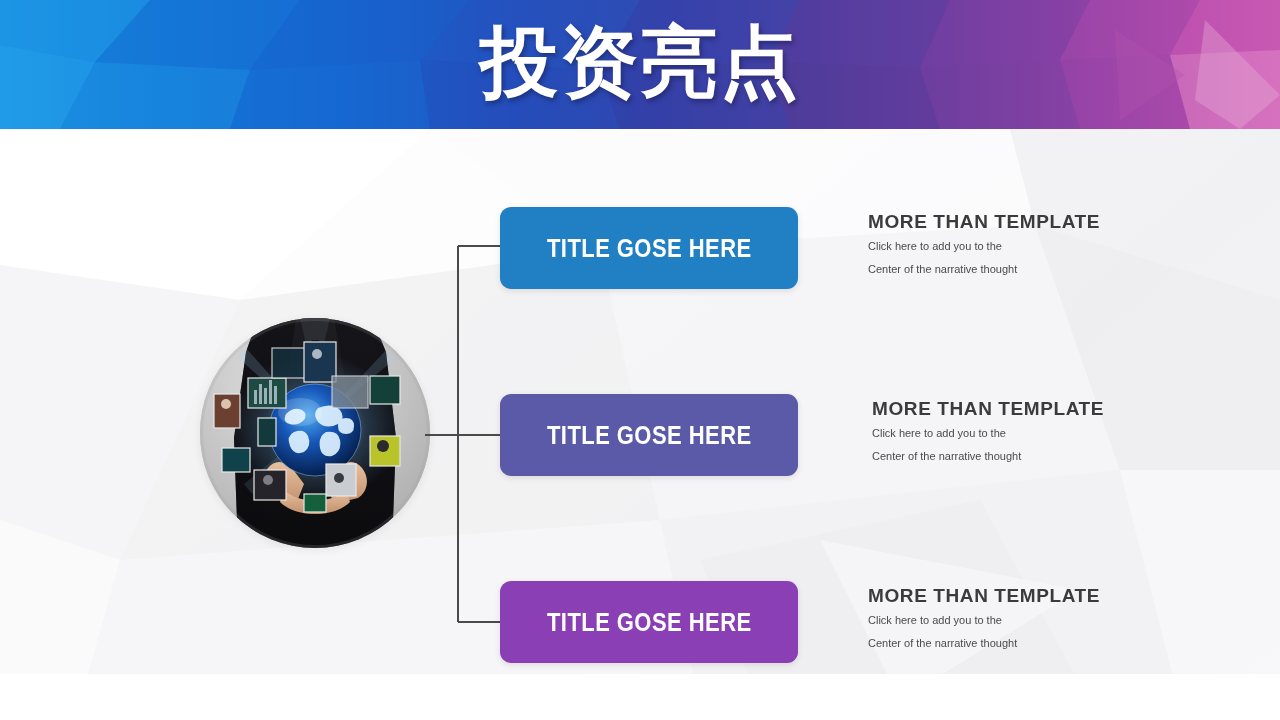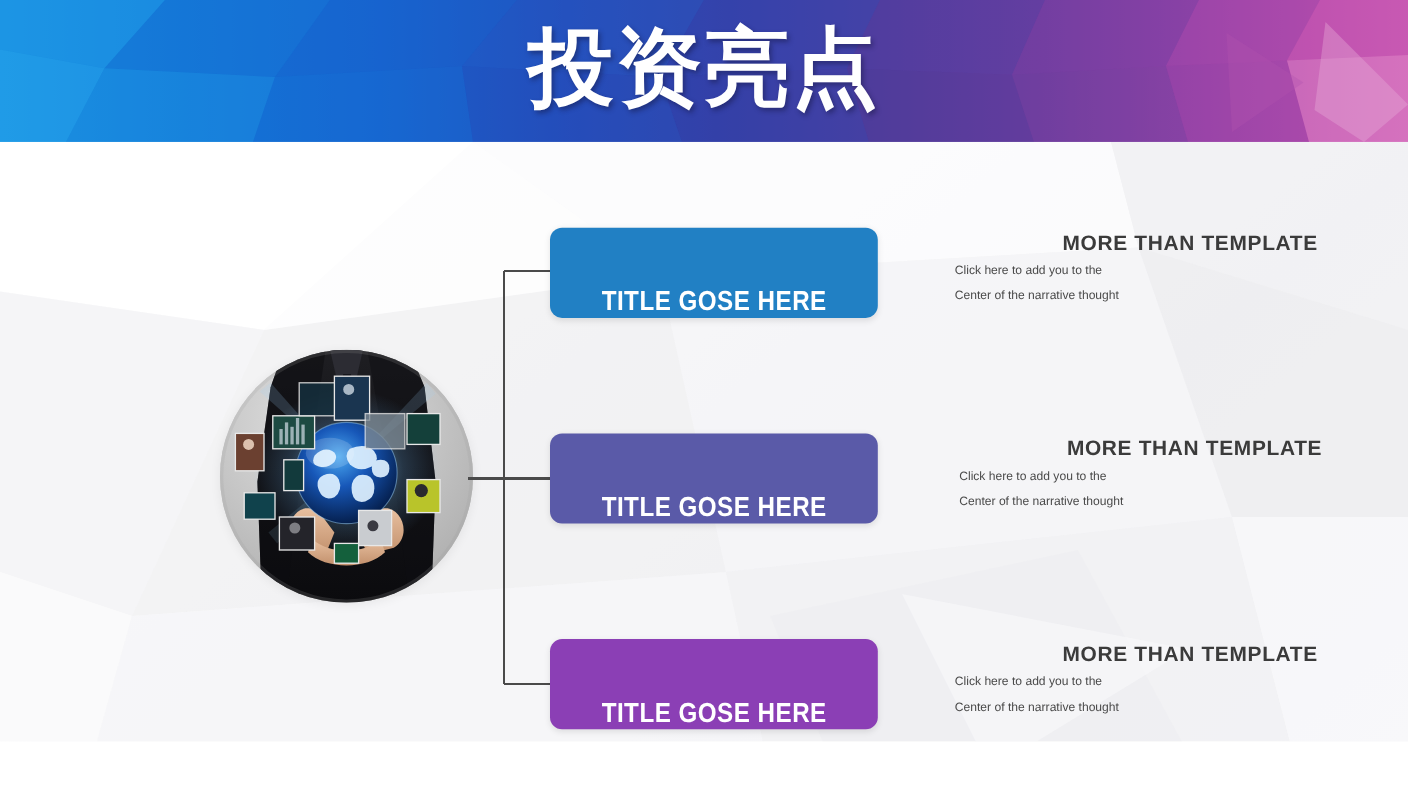--- a/index.html
+++ b/index.html
@@ -119,21 +119,21 @@
   .row-3 { top: 581px; }
 
   .pill {
     position: absolute;
     left: 500px;
     top: 0;
     width: 298px;
     height: 82px;
     border-radius: 11px;
     display: flex;
-    align-items: flex-end;
+    align-items: center;
     justify-content: center;
     box-shadow: 0 2px 6px rgba(0,0,0,0.10);
   }
   .pill-label {
     color: #ffffff;
     font-size: 25px;
     font-weight: bold;
     letter-spacing: 0.5px;
     transform: scaleX(0.88);
     white-space: nowrap;
@@ -150,21 +150,20 @@
   .tb-3 { left: 868px; }
 
   .tb-heading {
     color: #3b3b3b;
     font-size: 19px;
     font-weight: bold;
     letter-spacing: 0.6px;
     white-space: nowrap;
     margin: 0 0 2px 0;
     font-family: "Liberation Sans", sans-serif;
-    text-align: right;
   }
   .tb-line {
     color: #4a4a4a;
     font-size: 11px;
     line-height: 23px;
     white-space: nowrap;
     font-family: "Liberation Sans", sans-serif;
   }
 </style>
 </head>

